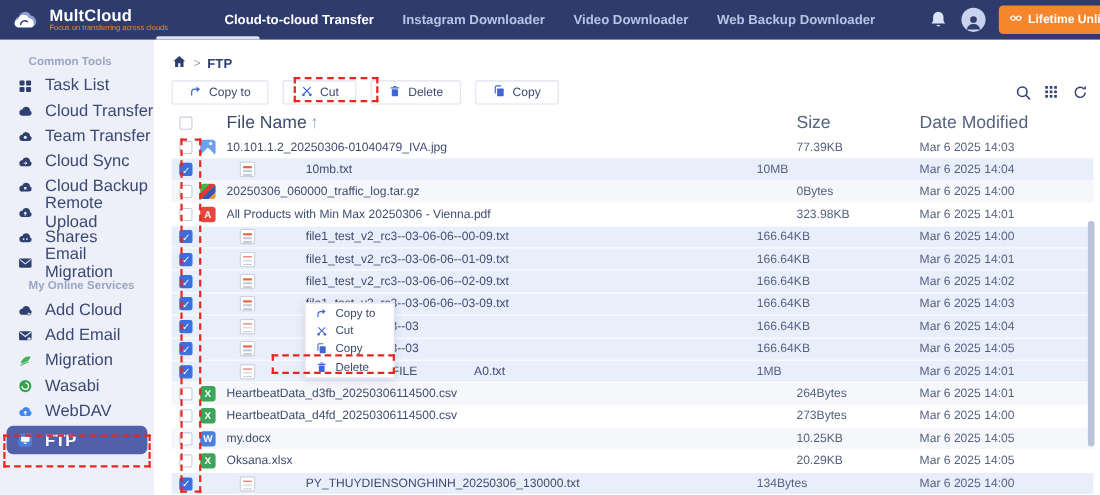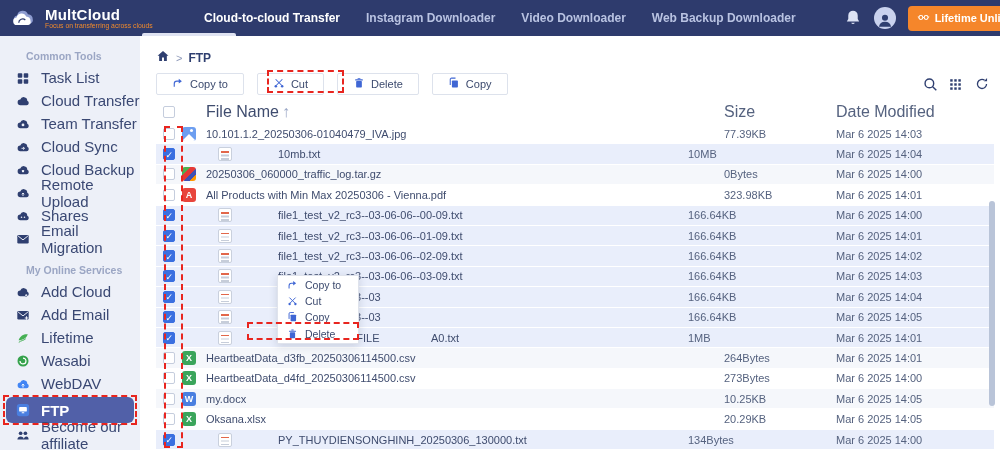--- a/index.html
+++ b/index.html
@@ -20,21 +20,21 @@
   .bell { width:18px; height:18px; }
   .avatar { width:22px; height:22px; border-radius:50%; background:#c9d2ee; display:flex; align-items:flex-end; justify-content:center; overflow:hidden; }
   .traffic { width:118px; }
   .traffic-bar { height:7px; border-radius:4px; background:rgba(255,255,255,.16); background-image:repeating-linear-gradient(90deg, rgba(255,255,255,.45) 0 2px, transparent 2px 5px); margin-bottom:3px; }
   .traffic-label { font-size:9.5px; color:#c7d1ef; white-space:nowrap; }
   .upgrade-btn { background:#f5862b; color:#fff; font-size:11px; font-weight:bold; border:none; border-radius:4px; padding:5px 9px; display:flex; align-items:center; gap:5px; white-space:nowrap; cursor:pointer; }
 
   
   .sidebar { position:absolute; left:0; top:36px; width:140px; bottom:0; background:#edf0f8; padding-top:10px; z-index:1; }
   .sb-title { height:20px; line-height:20px; padding-left:26px; font-size:10.5px; font-weight:bold; color:#9ba6c4; }
-  .sb-title.second { margin-top:10px; }
+  .sb-title.second { }
   .sb-item { height:23px; display:flex; align-items:center; gap:11px; padding-left:15px; font-size:15px; color:#3a4873; cursor:pointer; }
   .sb-item .sb-ic { width:15px; height:15px; flex:none; display:flex; align-items:center; justify-content:center; }
   .sb-item.selected { height:26px; margin:2px 6px 0 6px; padding-left:9px; border-radius:6px; background:#5160a8; color:#fff; font-weight:bold; }
 
   
   .main { position:absolute; left:140px; top:36px; right:0; bottom:0; background:#fff; }
   .breadcrumb { position:absolute; left:16px; top:13px; display:flex; align-items:center; gap:6px; font-size:12px; color:#2f3f70; font-weight:bold; }
   .bc-sep { color:#8d98b8; font-weight:normal; font-size:11px; }
   .toolbar { position:absolute; left:16px; top:36px; right:10px; height:24px; display:flex; align-items:center; }
   .tb-btn { display:inline-flex; align-items:center; gap:6px; height:22px; padding:0 15px; margin-right:13px; border:1px solid #dde2ec; border-radius:2px; background:#fff; font-size:11px; color:#3c4a6e; cursor:pointer; }
@@ -232,21 +232,21 @@
         </span>
         <span>Add Email</span>
       </div>
       <div class="sb-item">
         <span class="sb-ic">
           <svg viewBox="0 0 16 16" width="14" height="14">
             <path d="M3 10.5C5 4.5 10.5 3 13.5 3.8c-.8 1.5-1 3.4-3.2 4.5-2 1-4.8 2.8-7.3 2.2z" fill="#45b054"></path>
             <path d="M3.2 13c2.2-2 5.8-2.2 8-4.2" stroke="#45b054" stroke-width="1.1" fill="none"></path>
           </svg>
         </span>
-        <span>Lifetime</span>
+        <span>Migration</span>
       </div>
       <div class="sb-item">
         <span class="sb-ic">
           <svg viewBox="0 0 16 16" width="14" height="14">
             <circle cx="8" cy="8" r="6.3" fill="#35a24c"></circle>
             <path d="M8 4.6a3.4 3.4 0 1 1-3.4 3.4" stroke="#fff" stroke-width="1.4" fill="none"></path>
           </svg>
         </span>
         <span>Wasabi</span>
       </div>
@@ -261,31 +261,20 @@
       </div>
       <div class="sb-item selected">
         <span class="sb-ic">
           <svg viewBox="0 0 16 16" width="14" height="14">
             <rect x="1" y="1" width="14" height="14" rx="3" fill="#4a7fe0"></rect>
             <rect x="3.6" y="4.6" width="8.8" height="5.2" rx="1" fill="#fff"></rect>
             <rect x="6.4" y="10.6" width="3.2" height="1.2" rx=".5" fill="#fff"></rect>
           </svg>
         </span>
         <span>FTP</span>
-      </div>
-      <div class="sb-item">
-        <span class="sb-ic">
-          <svg viewBox="0 0 16 16" width="14" height="14">
-            <circle cx="5.3" cy="6" r="2.1" fill="#2f3f70"></circle>
-            <circle cx="10.7" cy="6" r="2.1" fill="#2f3f70"></circle>
-            <path d="M1.6 13c0-2.1 1.7-3.4 3.7-3.4S9 10.9 9 13z" fill="#2f3f70"></path>
-            <path d="M8.6 13c.3-1.7 1.5-3.4 3.4-3.4 1.4 0 2.4 1.3 2.4 3.4z" fill="#2f3f70"></path>
-          </svg>
-        </span>
-        <span>Become our affiliate</span>
       </div>
     </div>
 
   <div class="main">
     <div class="breadcrumb">
       <span>
         <svg viewBox="0 0 16 16" width="14" height="14">
           <path d="M8 2.2L1.8 7.6h1.8v6h3.3V9.8h2.2v3.8h3.3v-6h1.8z" fill="#2f3f70"></path>
         </svg>
       </span>

